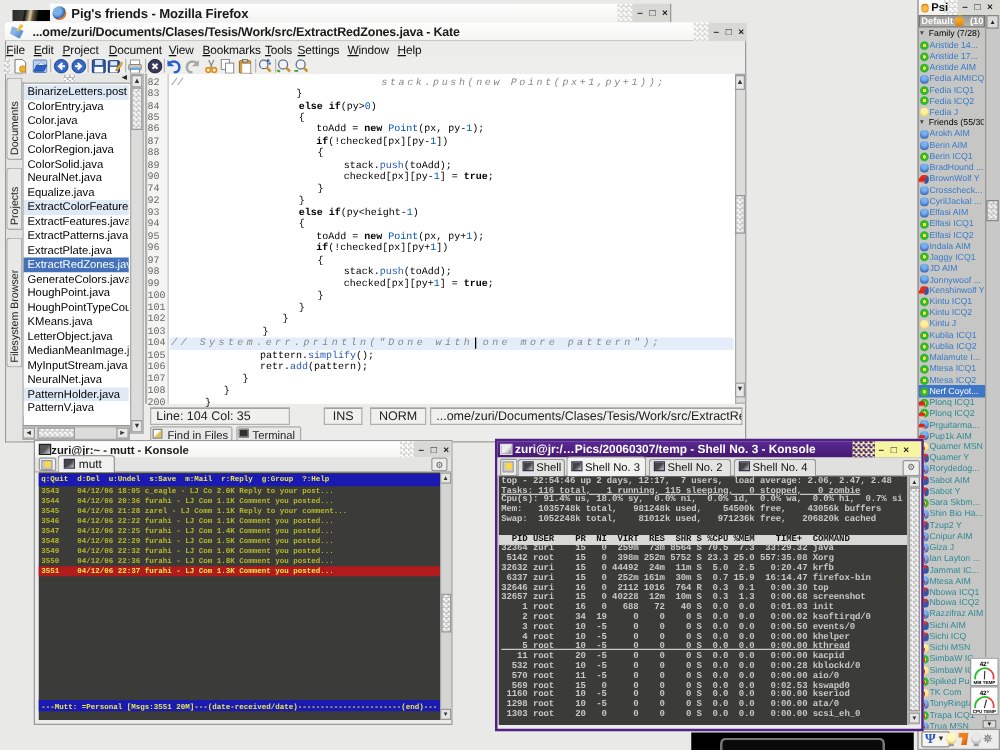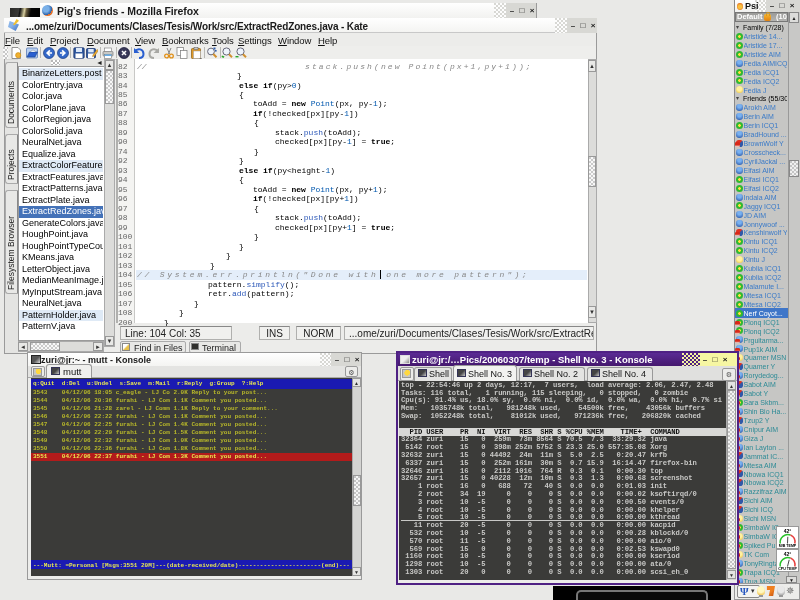--- a/index.html
+++ b/index.html
@@ -483,21 +483,21 @@
 <div class="abs" style="left:468px;top:367px;width:49px;height:15px;font:9px 'Liberation Sans',sans-serif;color:#111;line-height:15px;white-space:nowrap;">Shell No. 3</div>
 <div class="abs" style="left:519px;top:367px;width:66px;height:16px;background:#e4e4e2;border:1px solid #999;border-bottom:none;border-radius:3px 3px 0 0;"></div>
 <div class="abs" style="left:523px;top:369px;width:9px;height:8px;background:linear-gradient(135deg,#444 0 50%,#ccc 100%);border:1px solid #335;"></div>
 <div class="abs" style="left:534px;top:367px;width:51px;height:15px;font:9px 'Liberation Sans',sans-serif;color:#111;line-height:15px;white-space:nowrap;">Shell No. 2</div>
 <div class="abs" style="left:587px;top:367px;width:66px;height:16px;background:#e4e4e2;border:1px solid #999;border-bottom:none;border-radius:3px 3px 0 0;"></div>
 <div class="abs" style="left:591px;top:369px;width:9px;height:8px;background:linear-gradient(135deg,#444 0 50%,#ccc 100%);border:1px solid #335;"></div>
 <div class="abs" style="left:602px;top:367px;width:51px;height:15px;font:9px 'Liberation Sans',sans-serif;color:#111;line-height:15px;white-space:nowrap;">Shell No. 4</div>
 <div class="abs" style="left:722px;top:368px;width:14px;height:13px;background:#ececea;border:1px solid #999;border-radius:2px;font:7px Liberation Sans,sans-serif;color:#555;text-align:center;line-height:12px;">⚙</div>
 <div class="abs" style="left:399px;top:380.5px;width:327px;height:199.5px;background:#3b3b39;"></div>
 <div class="abs" style="left:401px;top:381.8px;font:bold 7.2px 'Liberation Mono',monospace;white-space:pre;line-height:7.8px;letter-spacing:-0.09px;color:#c8c8c6;">top - 22:54:46 up 2 days, 12:17,  7 users,  load average: 2.06, 2.47, 2.48</div>
-<div class="abs" style="left:401px;top:389.6px;font:bold 7.2px 'Liberation Mono',monospace;white-space:pre;line-height:7.8px;letter-spacing:-0.09px;color:#c8c8c6;">Tasks: 116 total,   1 running, 115 sleeping,   0 stopped,   0 zombie</div>
+<div class="abs" style="left:401px;top:389.6px;font:bold 7.2px 'Liberation Mono',monospace;white-space:pre;line-height:7.8px;letter-spacing:-0.09px;color:#c8c8c6;text-decoration:underline;">Tasks: 116 total,   1 running, 115 sleeping,   0 stopped,   0 zombie</div>
 <div class="abs" style="left:401px;top:397.4px;font:bold 7.2px 'Liberation Mono',monospace;white-space:pre;line-height:7.8px;letter-spacing:-0.09px;color:#c8c8c6;">Cpu(s): 91.4% us, 18.0% sy,  0.0% ni,  0.0% id,  0.0% wa,  0.0% hi,  0.7% si</div>
 <div class="abs" style="left:401px;top:405.2px;font:bold 7.2px 'Liberation Mono',monospace;white-space:pre;line-height:7.8px;letter-spacing:-0.09px;color:#c8c8c6;">Mem:   1035748k total,   981248k used,    54500k free,    43056k buffers</div>
 <div class="abs" style="left:401px;top:413.0px;font:bold 7.2px 'Liberation Mono',monospace;white-space:pre;line-height:7.8px;letter-spacing:-0.09px;color:#c8c8c6;">Swap:  1052248k total,    81012k used,   971236k free,   206820k cached</div>
 <div class="abs" style="left:399px;top:428.2000000000001px;width:327px;height:7.8px;background:#d8d8d6;"></div>
 <div class="abs" style="left:401px;top:428.6px;font:bold 7.2px 'Liberation Mono',monospace;white-space:pre;line-height:7.8px;letter-spacing:-0.09px;color:#111;">  PID USER    PR  NI  VIRT  RES  SHR S %CPU %MEM    TIME+  COMMAND     </div>
 <div class="abs" style="left:401px;top:436.4px;font:bold 7.2px 'Liberation Mono',monospace;white-space:pre;line-height:7.8px;letter-spacing:-0.09px;color:#c8c8c6;">32364 zuri    15   0  259m  73m 8564 S 70.5  7.3  33:29.32 java</div>
 <div class="abs" style="left:401px;top:444.2px;font:bold 7.2px 'Liberation Mono',monospace;white-space:pre;line-height:7.8px;letter-spacing:-0.09px;color:#c8c8c6;"> 5142 root    15   0  398m 252m 5752 S 23.3 25.0 557:35.08 Xorg</div>
 <div class="abs" style="left:401px;top:452.0px;font:bold 7.2px 'Liberation Mono',monospace;white-space:pre;line-height:7.8px;letter-spacing:-0.09px;color:#c8c8c6;">32632 zuri    15   0 44492  24m  11m S  5.0  2.5   0:20.47 krfb</div>
 <div class="abs" style="left:401px;top:459.8px;font:bold 7.2px 'Liberation Mono',monospace;white-space:pre;line-height:7.8px;letter-spacing:-0.09px;color:#c8c8c6;"> 6337 zuri    15   0  252m 161m  30m S  0.7 15.9  16:14.47 firefox-bin</div>
 <div class="abs" style="left:401px;top:467.6px;font:bold 7.2px 'Liberation Mono',monospace;white-space:pre;line-height:7.8px;letter-spacing:-0.09px;color:#c8c8c6;">32646 zuri    16   0  2112 1016  764 R  0.3  0.1   0:00.30 top</div>

